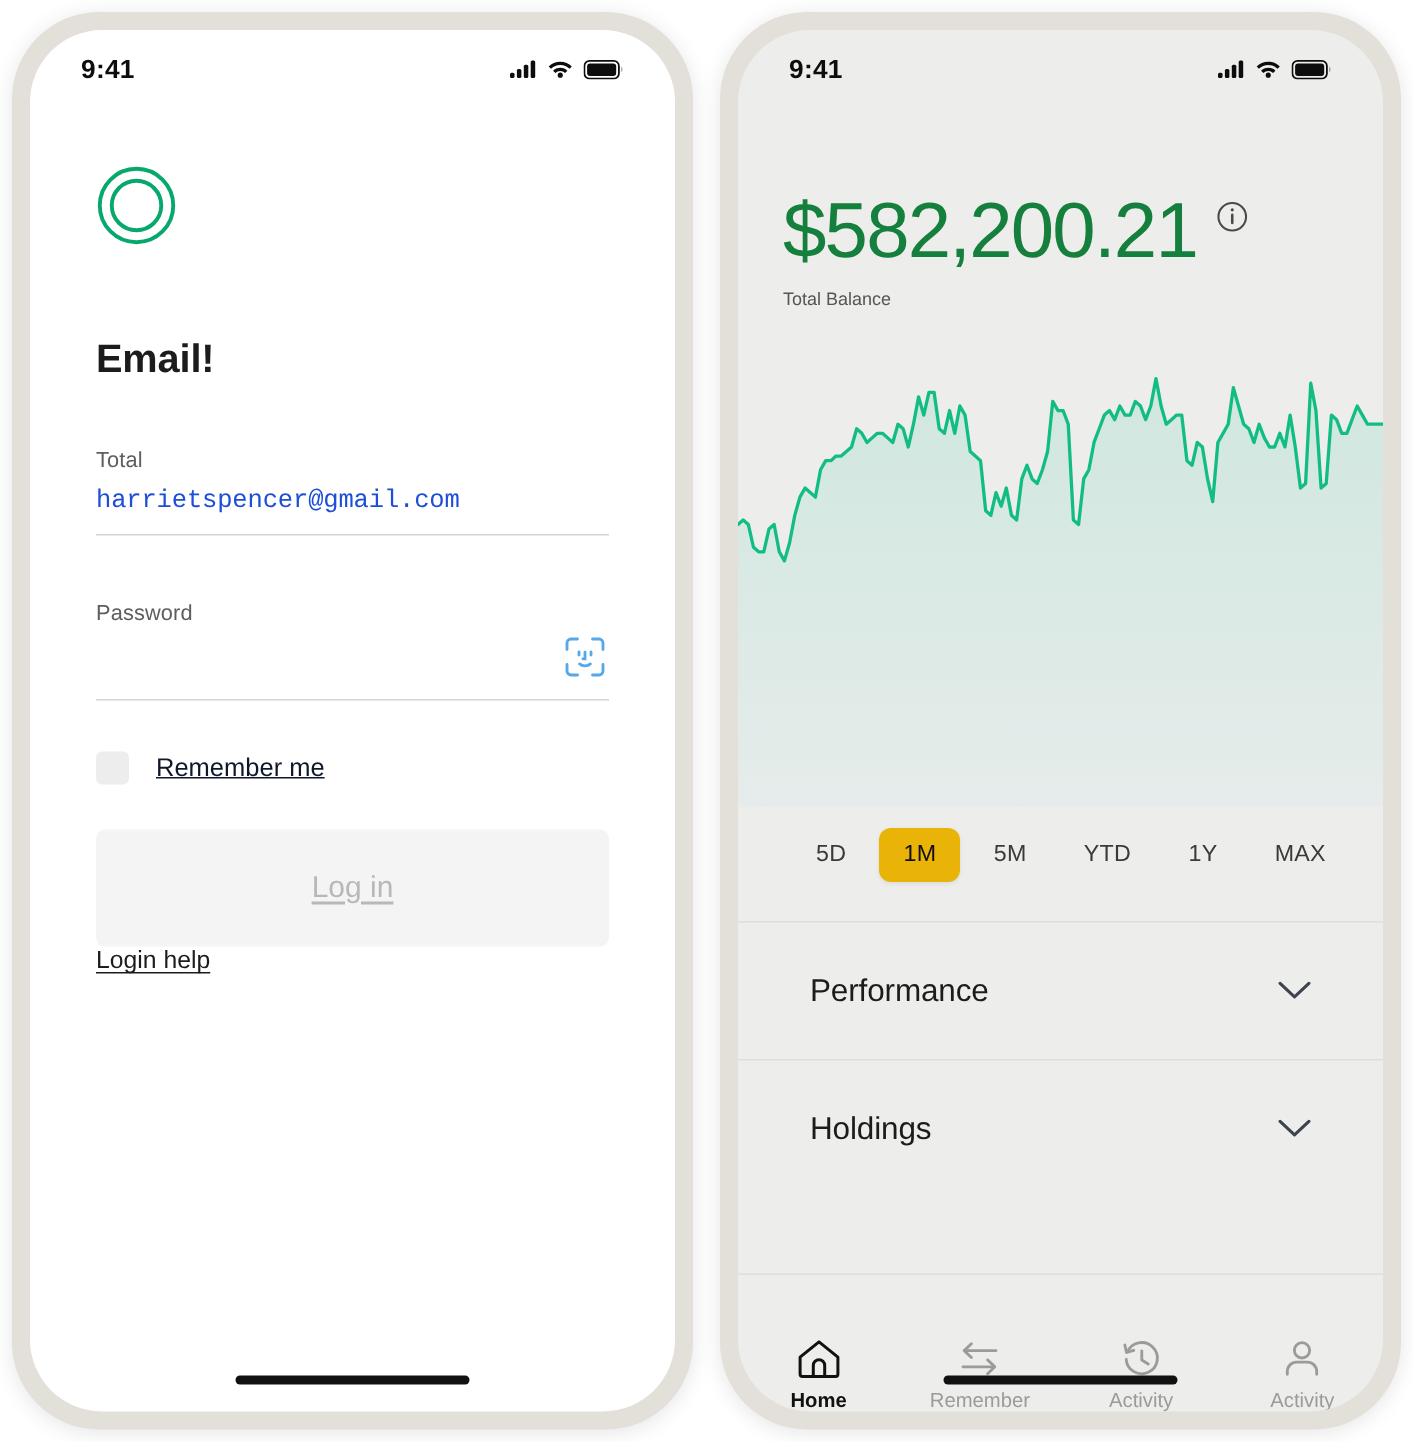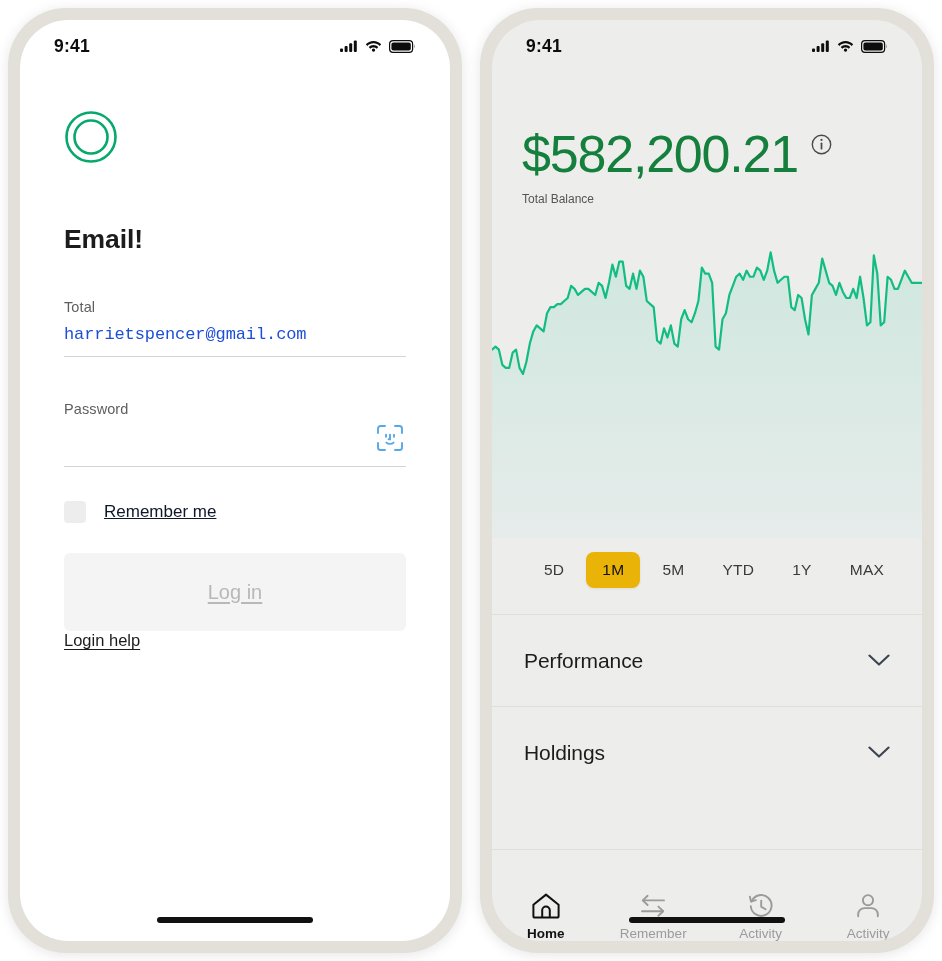--- a/index.html
+++ b/index.html
@@ -221,21 +221,21 @@
     color: #111111;
     box-shadow: 0 1px 3px rgba(0,0,0,0.07);
   }
 
   .section-row {
     border-top: 1px solid #e0ded9;
     height: 92px;
     display: flex;
     align-items: center;
     justify-content: space-between;
-    padding: 0 32px;
+    padding: 0 48px;
     cursor: pointer;
   }
   .section-title { font-size: 21px; color: #1c1c1c; letter-spacing: -0.1px; }
   .chevron svg { display: block; }
 
   .spacer { flex: 1 1 auto; }
 
   .tab-bar {
     border-top: 1px solid #e0ded9;
     height: 92px;

